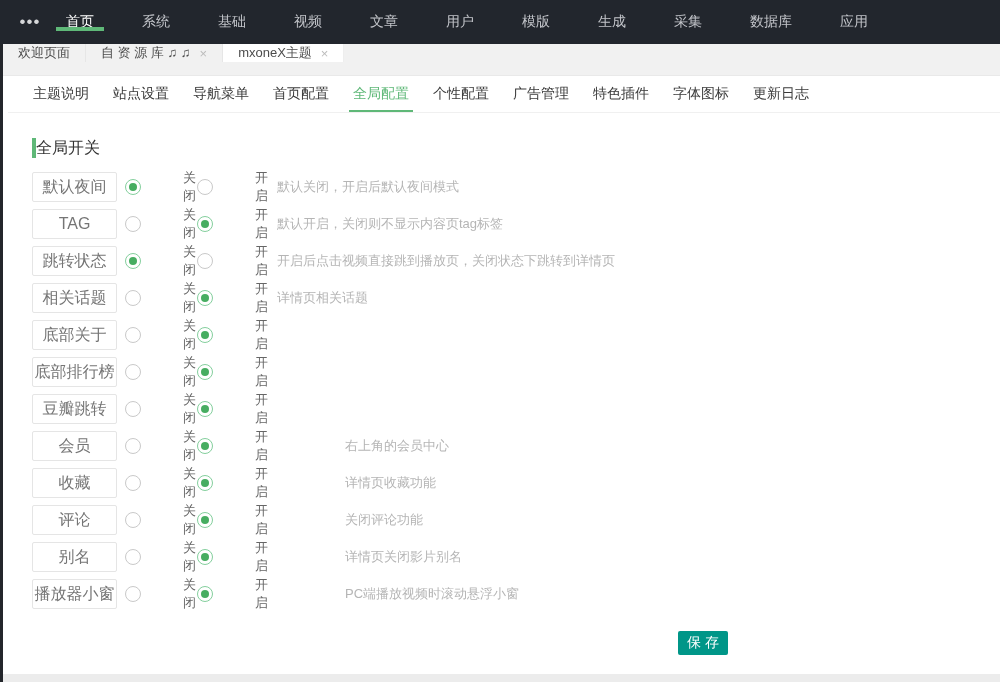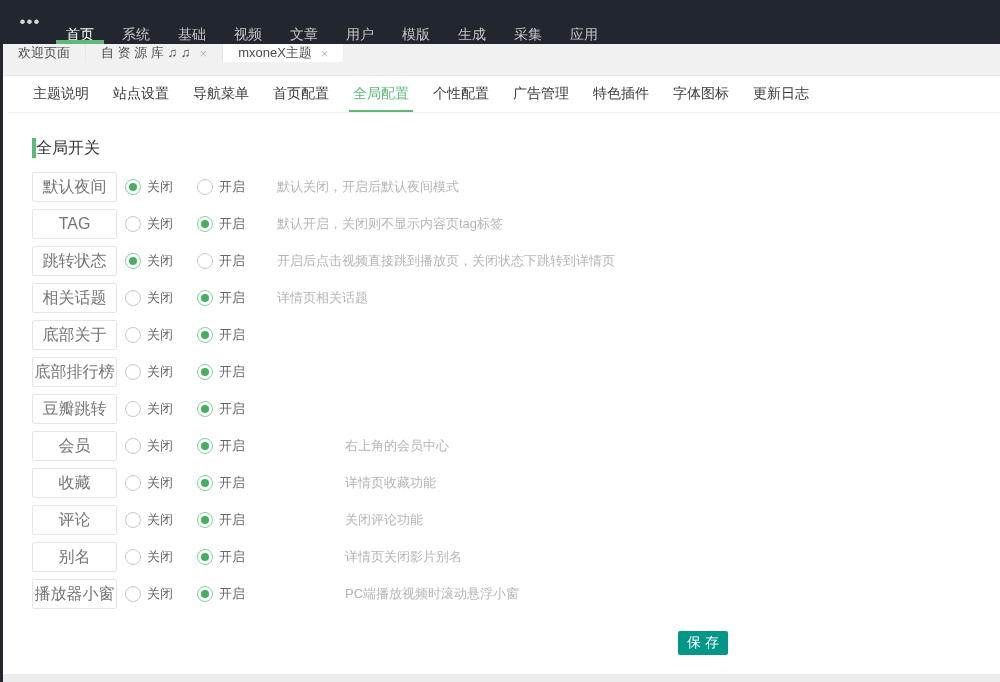--- a/index.html
+++ b/index.html
@@ -5,21 +5,21 @@
   * { margin:0; padding:0; box-sizing:border-box; }
   html,body { width:1000px; height:682px; overflow:hidden; background:#fff;
     font-family:"Liberation Sans","DejaVu Sans",sans-serif; }
   .stage { position:relative; width:1000px; height:682px; background:#fff; }
 
   
   .topnav { position:absolute; top:0; left:0; width:1000px; height:44px;
     background:#22262d; display:flex; align-items:stretch; }
   .more-btn { width:44px; display:flex; align-items:center; justify-content:center;
     color:#d6d7d9; font-size:17px; letter-spacing:1px; cursor:pointer; margin-left:8px; }
-  .tn-items { display:flex; align-items:flex-end; }
+  .tn-items { display:flex; align-items:center;gap:20px; }
   .tn-item { position:relative; display:flex; align-items:center; padding:0 10px;
     margin:0 4px; color:#c3c5ca; font-size:14px; cursor:pointer; text-decoration:none; }
   .tn-item.active { color:#ffffff; }
   .tn-item.active::after { content:""; position:absolute; left:0; right:0; bottom:0;
     height:4px; background:#5FB878; }
 
   
   .tabstrip { position:absolute; top:44px; left:3px; width:997px; height:32px;
     background:#f1f1f1; display:flex; align-items:flex-start; border-bottom:1px solid #e9e9e9; }
   .tab { display:flex; align-items:center; padding:0 15px; font-size:13px; color:#4c4c4c;
@@ -41,21 +41,21 @@
   .content { position:absolute; top:113px; left:3px; width:997px; height:561px;
     background:#fff; padding:25px 0 0 29px; }
   .section-title { display:flex; align-items:center; font-size:16px; color:#333;
     border-left:4px solid #5FB878; height:20px; margin-bottom:14px; }
 
   .rows { }
   .srow { display:flex; align-items:center; height:30px; margin-bottom:7px; }
   .lbl-box { width:85px; height:30px; border:1px solid #e5e5e5; border-radius:2px;
     background:#fff; display:flex; align-items:center; justify-content:center;
     font-size:16px; color:#757575; }
-  .radio { display:flex; align-items:center; cursor:pointer; }
+  .radio { display:flex; align-items:center; cursor:pointer;gap:36px; }
   .radio.r-off { width:72px; margin-left:8px; }
   .radio.r-on  { width:80px; }
   .rdot { width:16px; height:16px; border-radius:50%; border:1px solid #c9c9c9;
     background:#fff; margin-right:6px; position:relative; flex:0 0 auto; }
   .radio.sel .rdot { border-color:#84cf9d; }
   .radio.sel .rdot::after { content:""; position:absolute; left:3px; top:3px;
     width:8px; height:8px; border-radius:50%; background:#47ad61; }
   .rlabel { font-size:13px; color:#666; }
   .rdesc { font-size:13px; color:#b5b5b5; }
   .srow.far .rdesc { margin-left:68px; }
@@ -96,20 +96,23 @@
           <span class="tn-label">用户</span>
         </a>
         <a class="tn-item">
           <span class="tn-label">模版</span>
         </a>
         <a class="tn-item">
           <span class="tn-label">生成</span>
         </a>
         <a class="tn-item">
           <span class="tn-label">采集</span>
+        </a>
+        <a class="tn-item">
+          <span class="tn-label">数据库</span>
         </a>
         <a class="tn-item">
           <span class="tn-label">应用</span>
         </a>
       </nav>
   </div>
 
   <div class="tabstrip" id="tabstrip">
       <div class="tab">
     <span class="tab-label">欢迎页面</span>

